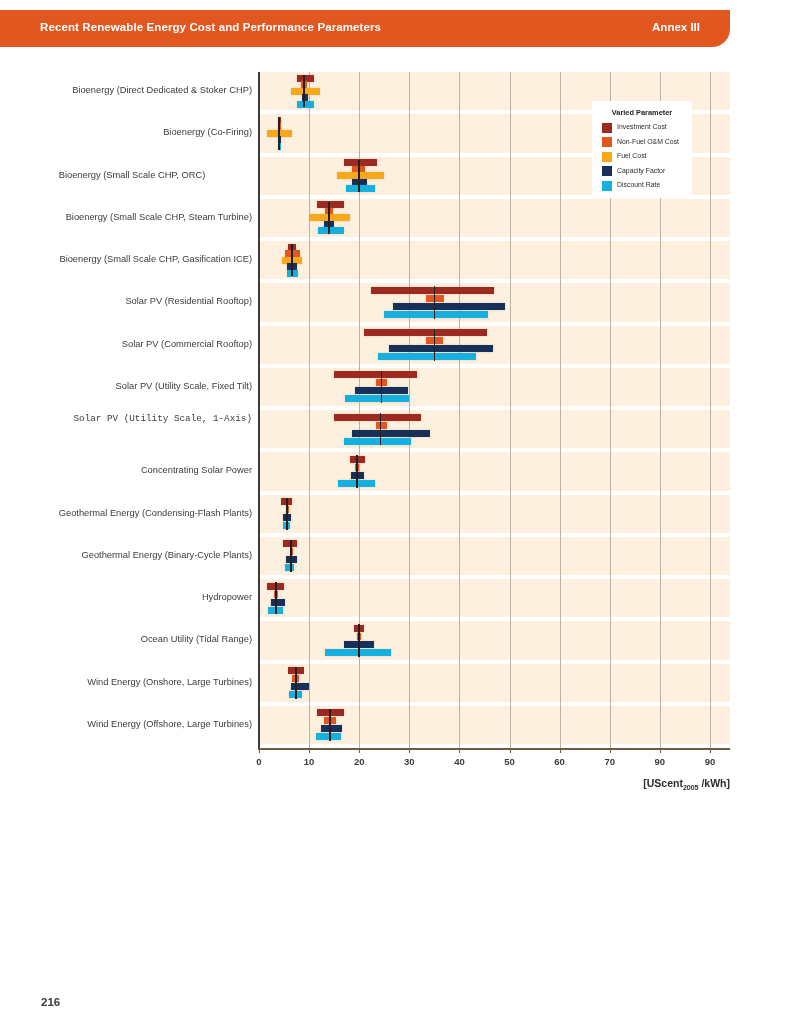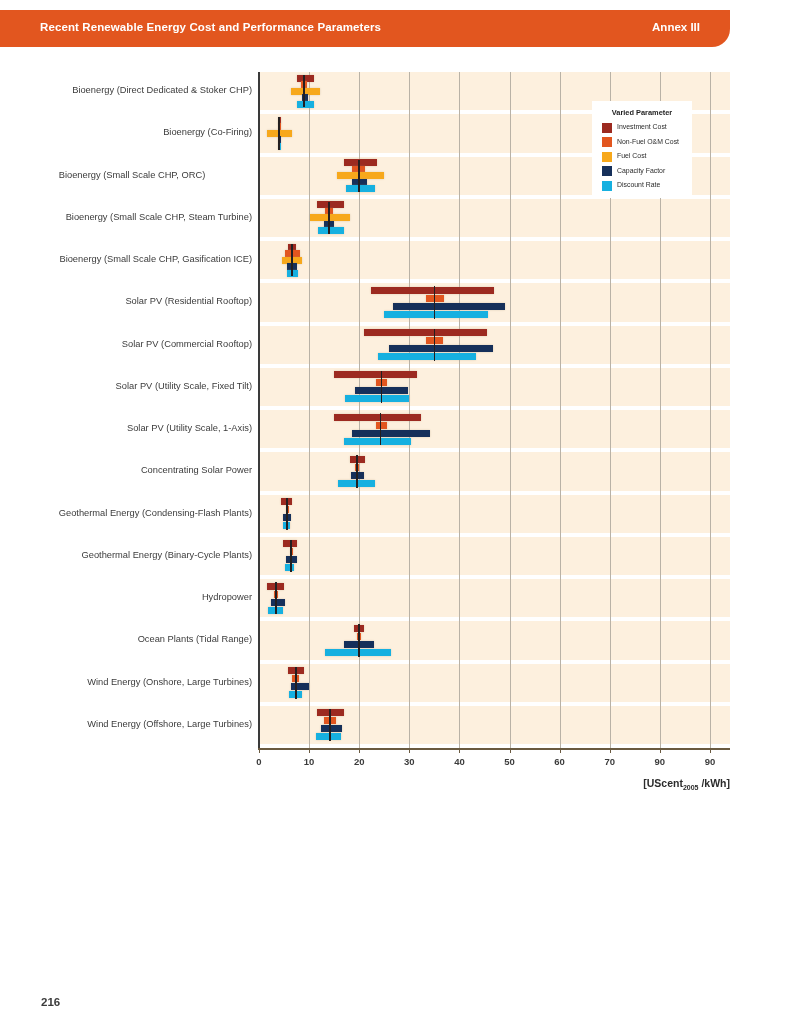--- a/index.html
+++ b/index.html
@@ -155,26 +155,26 @@
 
   <div id="cat-labels">
       <div class="cat-label" style="top: 14.125px;">Bioenergy (Direct Dedicated &amp; Stoker CHP)</div>
       <div class="cat-label" style="top: 56.375px;">Bioenergy (Co-Firing)</div>
       <div class="cat-label" style="top: 98.625px; text-align: center;">Bioenergy (Small Scale CHP, ORC)</div>
       <div class="cat-label" style="top: 140.875px;">Bioenergy (Small Scale CHP, Steam Turbine)</div>
       <div class="cat-label" style="top: 183.125px;">Bioenergy (Small Scale CHP, Gasification ICE)</div>
       <div class="cat-label" style="top: 225.375px;">Solar PV (Residential Rooftop)</div>
       <div class="cat-label" style="top: 267.625px;">Solar PV (Commercial Rooftop)</div>
       <div class="cat-label" style="top: 309.875px;">Solar PV (Utility Scale, Fixed Tilt)</div>
-      <div class="cat-label" style="top: 352px;">Solar PV (Utility Scale, 1-Axis)</div>
+      <div class="cat-label" style="top: 342px; font-family: Liberation Mono, monospace;">Solar PV (Utility Scale, 1-Axis)</div>
       <div class="cat-label" style="top: 394.375px;">Concentrating Solar Power</div>
       <div class="cat-label" style="top: 436.625px; text-align: right;">Geothermal Energy (Condensing-Flash Plants)</div>
       <div class="cat-label" style="top: 478.875px;">Geothermal Energy (Binary-Cycle Plants)</div>
       <div class="cat-label" style="top: 521.125px;">Hydropower</div>
-      <div class="cat-label" style="top: 563.375px;">Ocean Plants (Tidal Range)</div>
+      <div class="cat-label" style="top: 563.375px;">Ocean Utility (Tidal Range)</div>
       <div class="cat-label" style="top: 605.625px;">Wind Energy (Onshore, Large Turbines)</div>
       <div class="cat-label" style="top: 647.875px;">Wind Energy (Offshore, Large Turbines)</div>
     </div>
 
   <div id="plot">
     <div id="bands">
         <div class="row-band" style="top: 0px; height: 38.25px;"></div>
         <div class="row-band" style="top: 42.25px; height: 38.25px;"></div>
         <div class="row-band" style="top: 84.5px; height: 38.25px;"></div>
         <div class="row-band" style="top: 126.75px; height: 38.25px;"></div>

